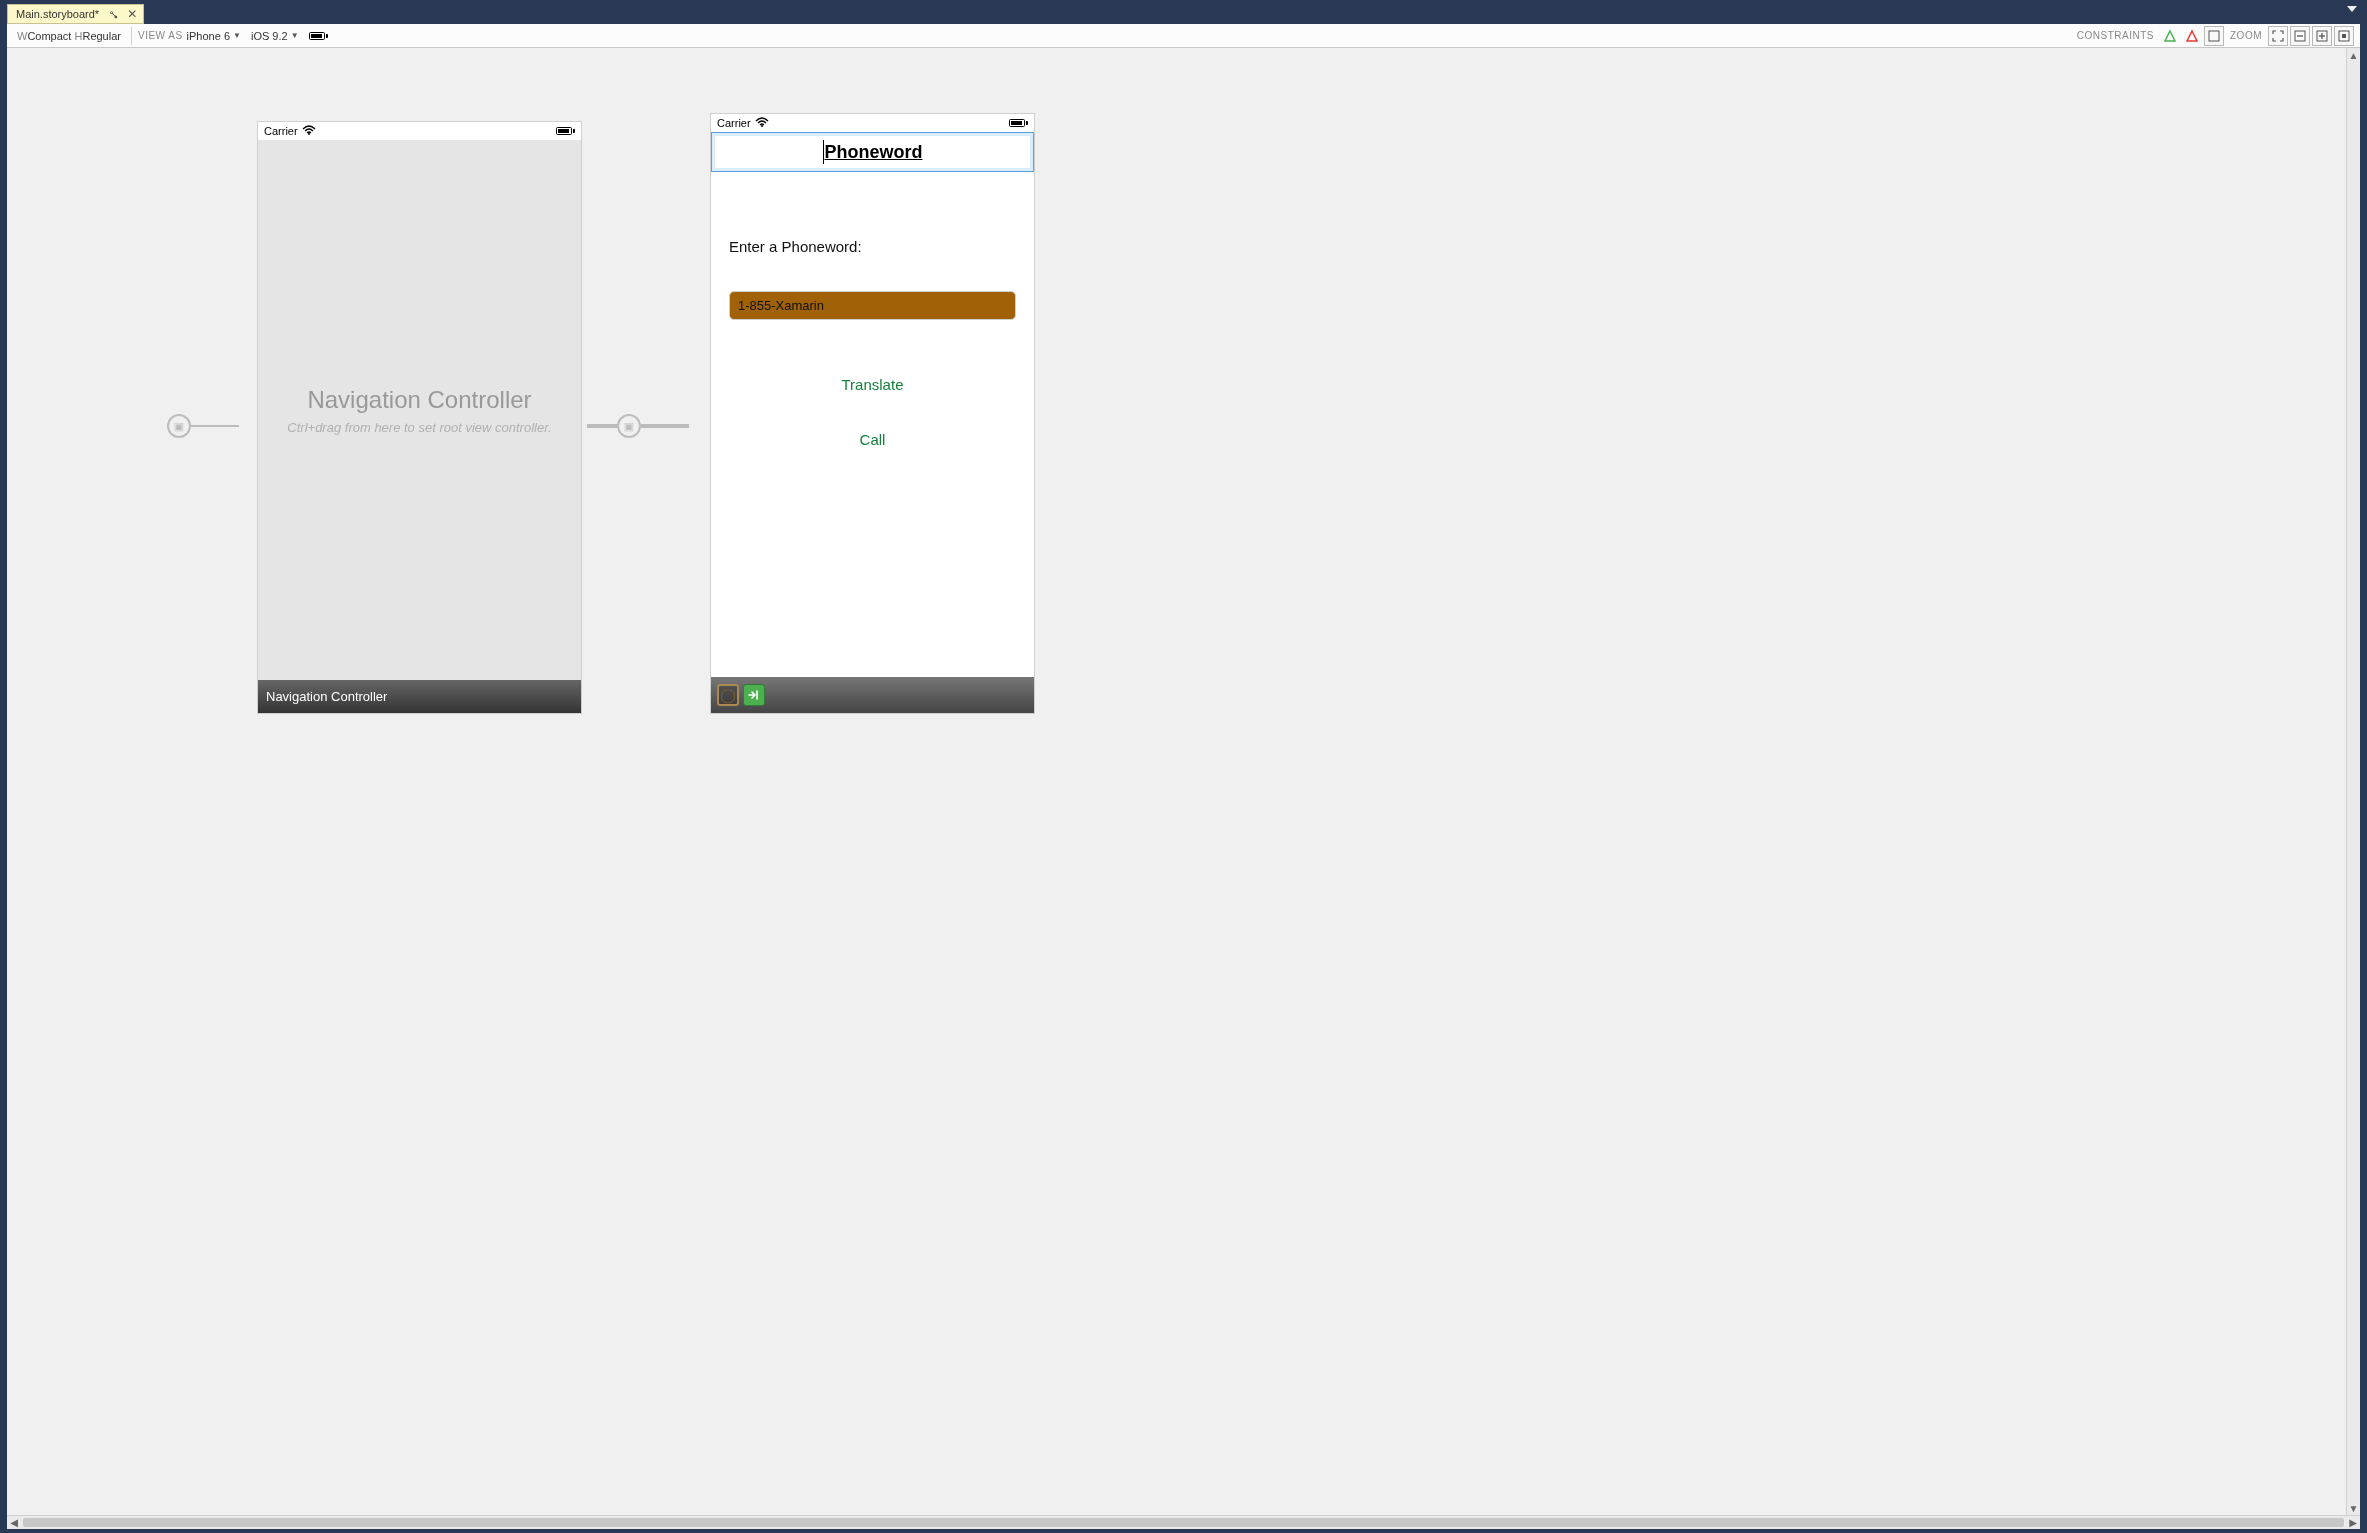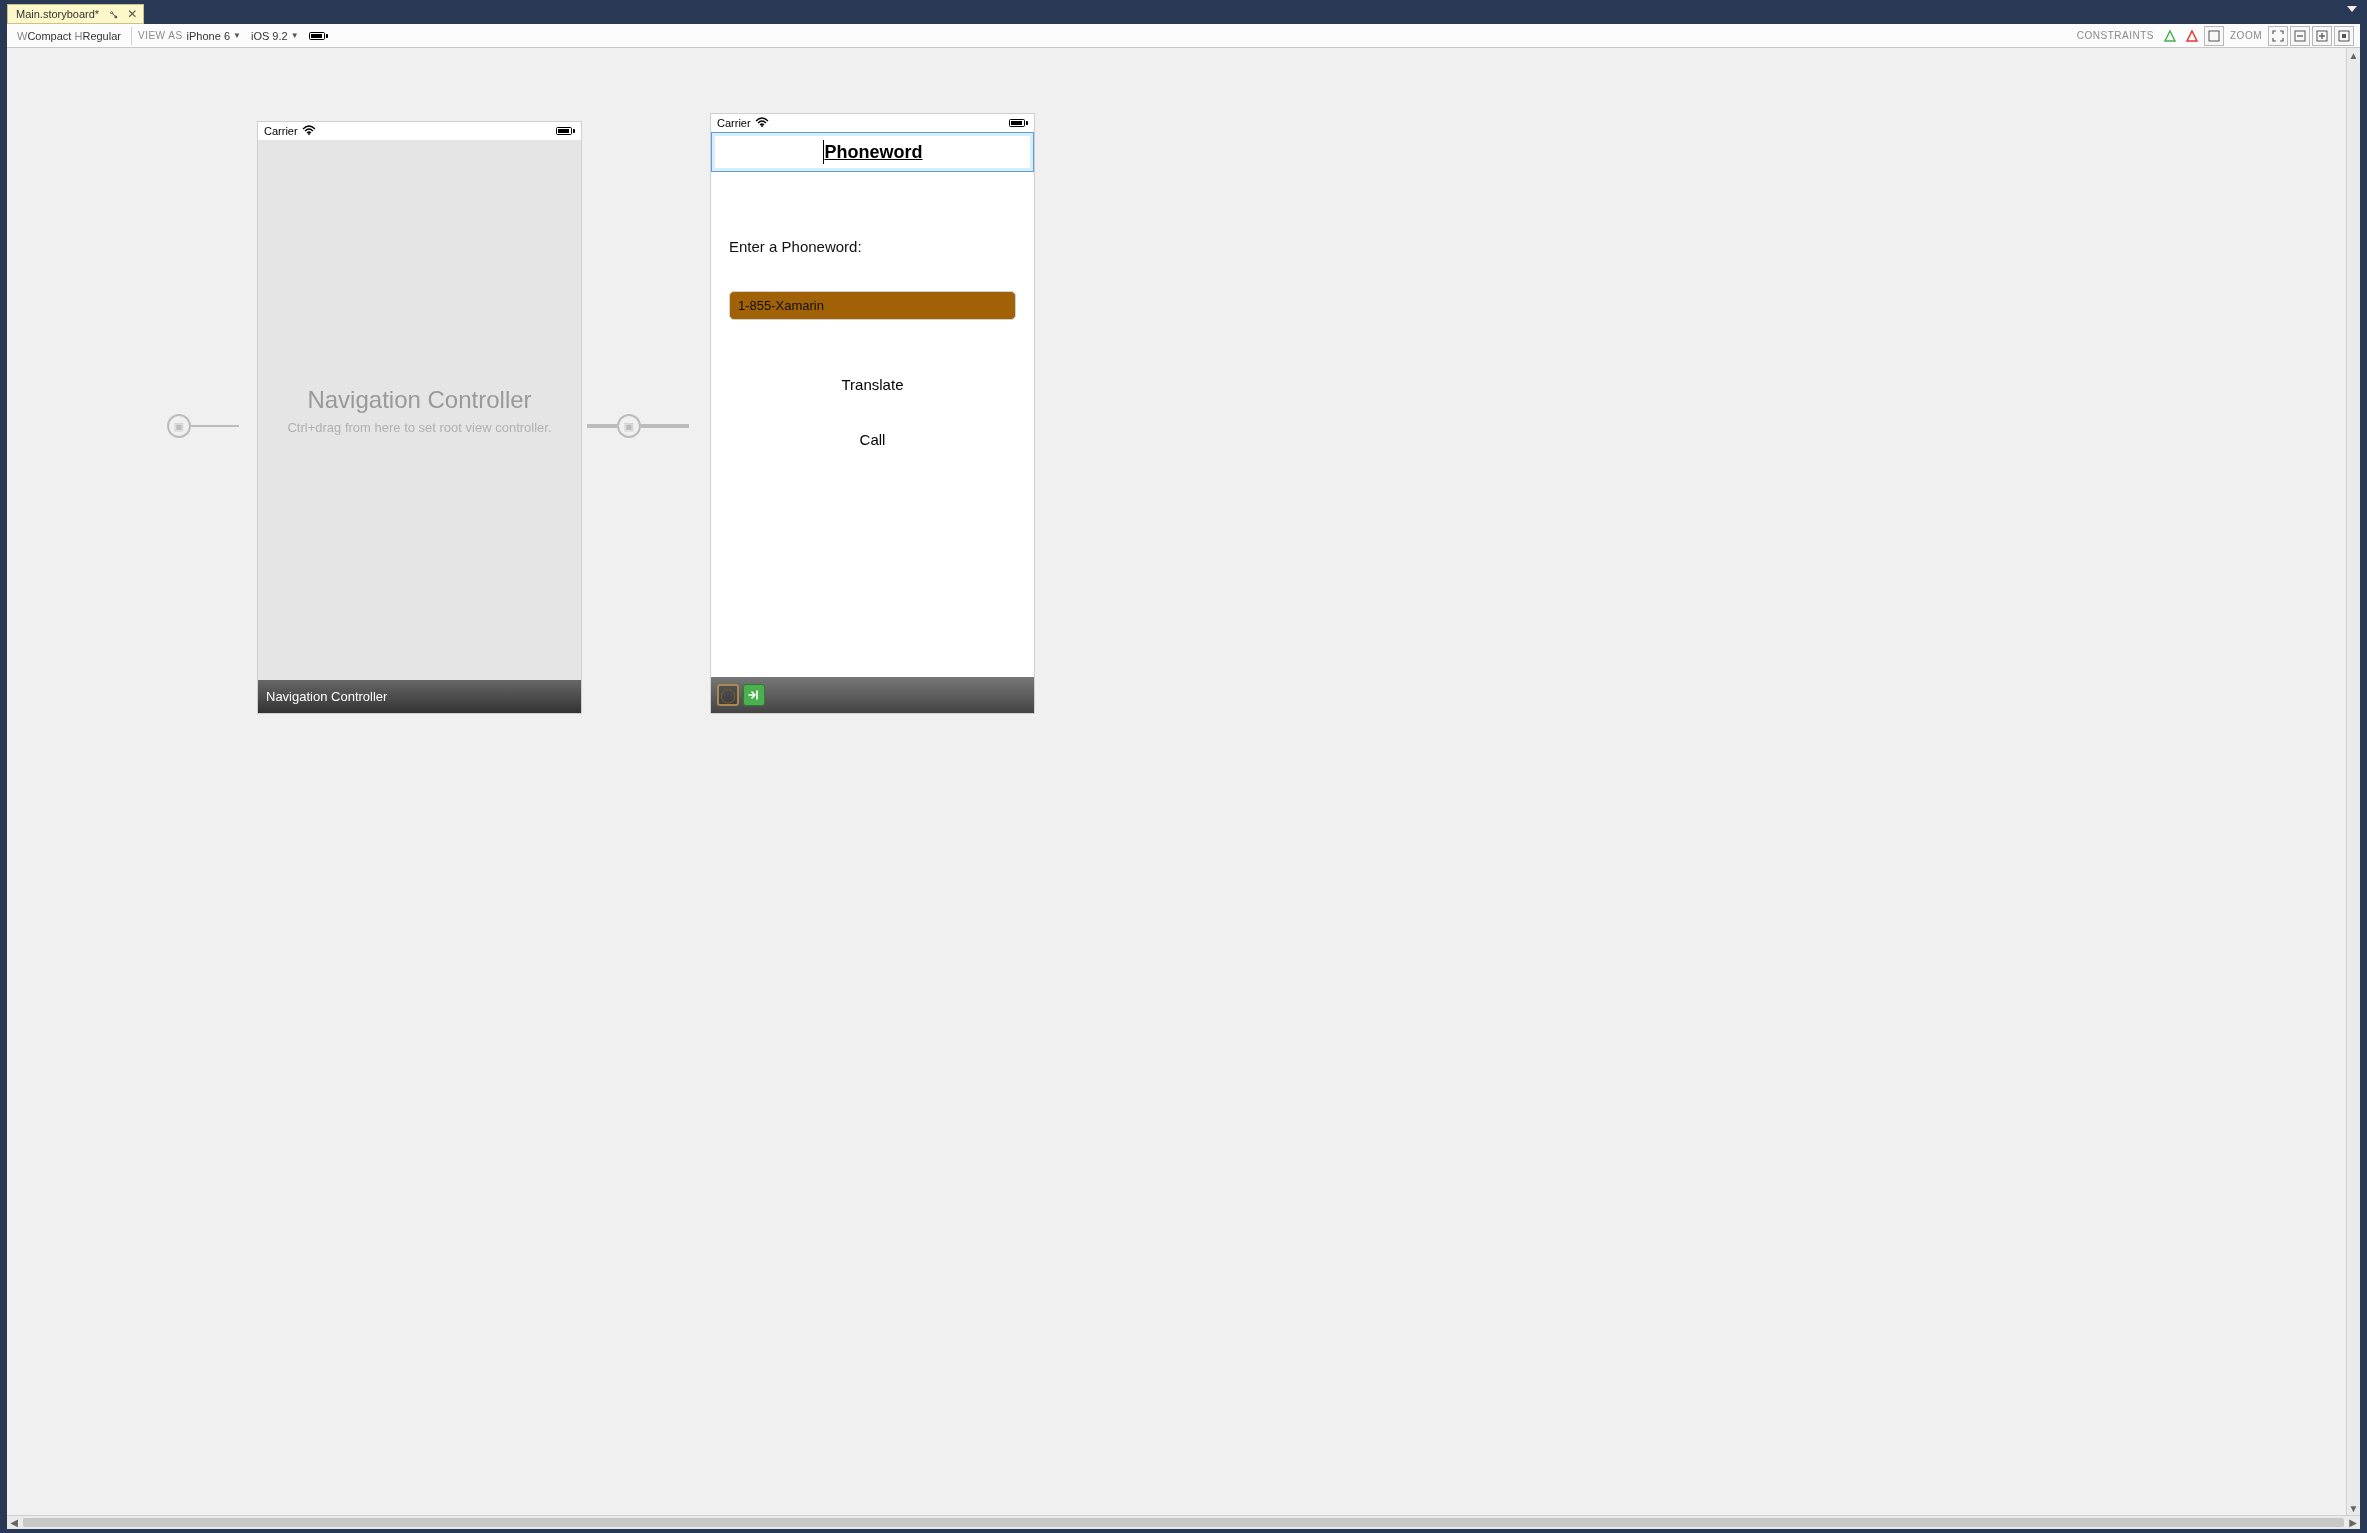--- a/index.html
+++ b/index.html
@@ -146,21 +146,21 @@
   .statusbar .bat { margin-left:auto; font-size:12px; }
 
   
   .navbody {
     position:absolute; top:18px; left:0; right:0; bottom:33px;
     background:#e5e5e5;
     display:flex; align-items:center; justify-content:center;
     flex-direction:column;
   }
   .navtitle { font-size:24px; font-weight:400; color:#999; }
-  .navhint  { font-size:13px; color:#b0b0b0; margin-top:6px;}
+  .navhint  { font-size:13px; color:#b0b0b0; font-style:italic; margin-top:6px;}
   .navfoot {
     position:absolute; left:0; right:0; bottom:0; height:33px;
     background: #5c5c5c;
     background: linear-gradient(#666,#333);
     color:#fff; font-size:13px;
     display:flex; align-items:center; padding:0 8px;
   }
 
   
   .navbar-sel {
@@ -184,21 +184,21 @@
   .lbl { font-size:15px; color:#111; margin-top:56px; }
   .tfield {
     margin-top:36px;
     border:1px solid #d0d0d0;
     border-radius:5px;
     padding:6px 8px;
     font-size:13px;
     color:#111;
     background:#a16207;
   }
-  .btn { text-align:center; font-size:15px; color:#000000; }
+  .btn { text-align:center; font-size:15px; color:#15803d; }
   .btn.tr{ margin-top:56px; }
   .btn.cl{ margin-top:38px; }
 
   .rtfoot{
     position:absolute; left:0; right:0; bottom:0; height:36px;
     background: linear-gradient(#777,#444);
     display:flex; align-items:center; padding:0 6px;
   }
   .footicon{
     width:22px;height:22px;border-radius:3px;margin-right:4px;

